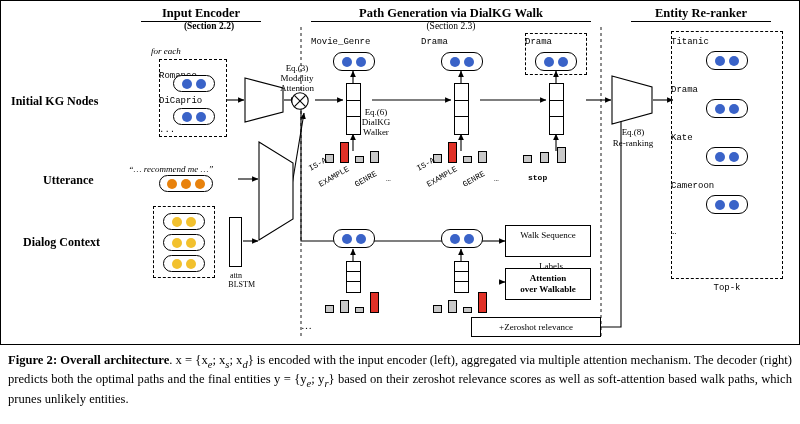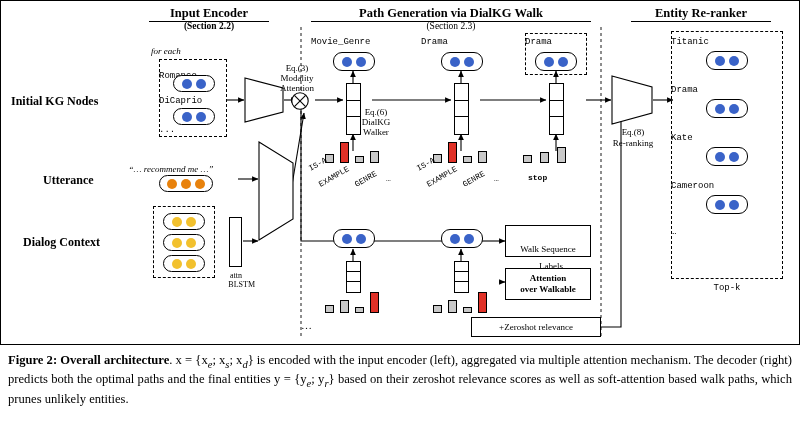--- a/index.html
+++ b/index.html
@@ -208,21 +208,21 @@
       <line x1="498" y1="240" x2="504" y2="240"></line>
       <line x1="498" y1="281" x2="504" y2="281"></line>
     </g>
 
     <g stroke="#000" stroke-width="0.9" stroke-dasharray="3,3" fill="none">
       <line x1="300" y1="26" x2="300" y2="338"></line>
       <line x1="600" y1="26" x2="600" y2="338"></line>
     </g>
   </svg>
 
-  <div class="abs sec-title sec-underline" style="left:148px; top:5px; width:120px;">Input Encoder</div>
+  <div class="abs sec-title sec-underline" style="left:140px; top:5px; width:120px;">Input Encoder</div>
   <div class="abs sec-sub" style="left:148px; top:20px; width:120px;font-weight:bold;">(Section 2.2)</div>
 
   <div class="abs sec-title sec-underline" style="left:310px; top:5px; width:280px;">Path Generation via DialKG Walk</div>
   <div class="abs sec-sub" style="left:310px; top:20px; width:280px;">(Section 2.3)</div>
 
   <div class="abs sec-title sec-underline" style="left:630px; top:5px; width:140px;">Entity Re-ranker</div>
 
   <div class="abs row-label" style="left:10px; top:93px;">Initial KG Nodes</div>
   <div class="abs row-label" style="left:42px; top:172px;">Utterance</div>
   <div class="abs row-label" style="left:22px; top:234px;">Dialog Context</div>
@@ -385,21 +385,21 @@
   <div class="abs" style="left:430px; top:290px; width:62px; height:22px;">
     <div class="bar grey" style="left:2px; bottom:0; width:9px; height:8px;"></div>
     <div class="bar grey" style="left:17px; bottom:0; width:9px; height:13px;"></div>
     <div class="bar grey" style="left:32px; bottom:0; width:9px; height:6px;"></div>
     <div class="bar red" style="left:47px; bottom:0; width:9px; height:21px;"></div>
   </div>
 
   <div class="abs serif t11" style="left:300px; top:318px;">…</div>
 
   <div class="abs solidbox" style="left:504px; top:224px; width:86px; height:32px;"></div>
-  <div class="abs serif t9 center" style="left:504px; top:243px; width:86px;">Walk Sequence</div>
+  <div class="abs serif t9 center" style="left:504px; top:229px; width:86px;">Walk Sequence</div>
   <div class="abs serif t9 center" style="left:504px; top:240px; width:92px;margin-top:20px;">Labels</div>
 
   <div class="abs solidbox" style="left:504px; top:267px; width:86px; height:32px;"></div>
   <div class="abs serif t9 center bold" style="left:504px; top:272px; width:86px;">Attention</div>
   <div class="abs serif t9 center bold" style="left:504px; top:283px; width:86px;">over Walkable</div>
 
   <div class="abs solidbox" style="left:470px; top:316px; width:130px; height:20px;"></div>
   <div class="abs serif t9 center" style="left:470px; top:321px; width:130px;">+Zeroshot relevance</div>
 
   <div class="abs" style="left:610px; top:74px; width:42px; height:50px;">

